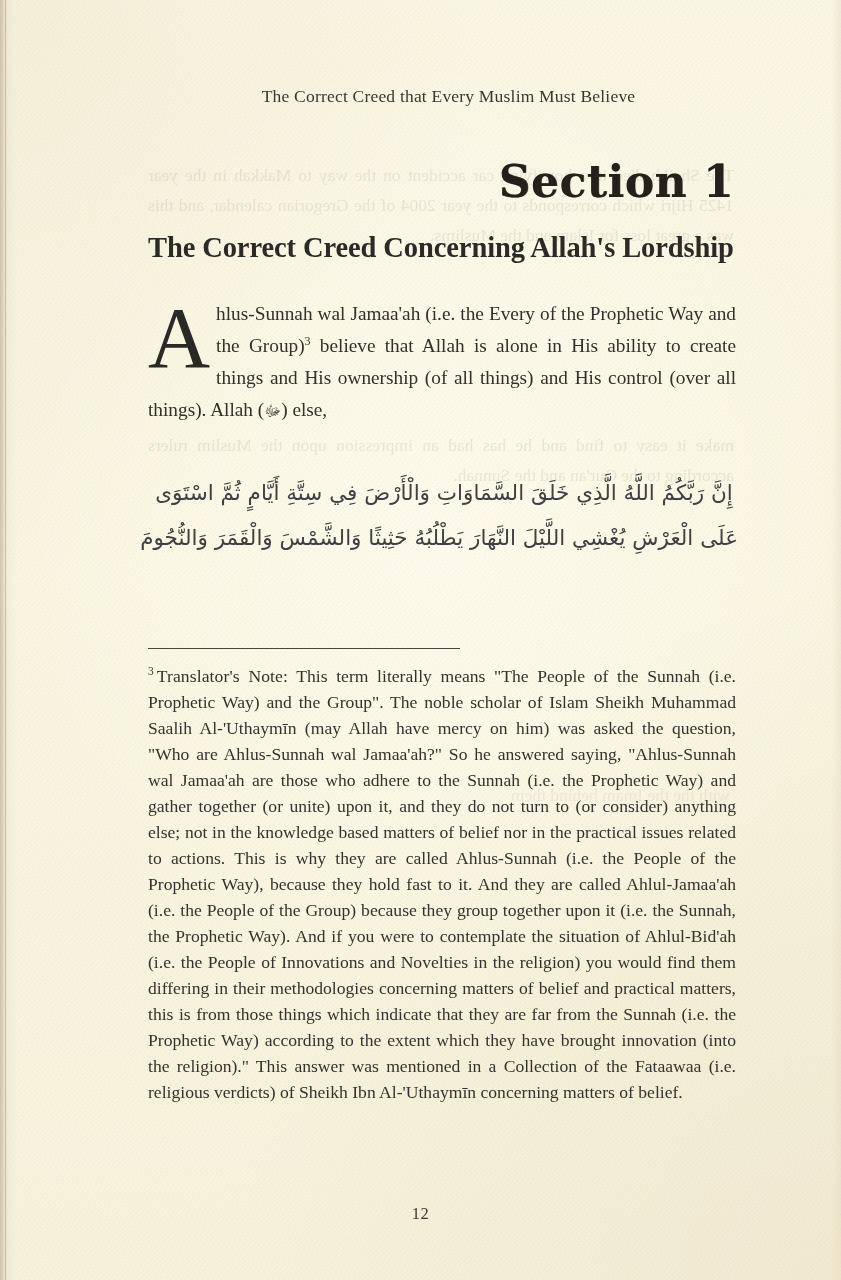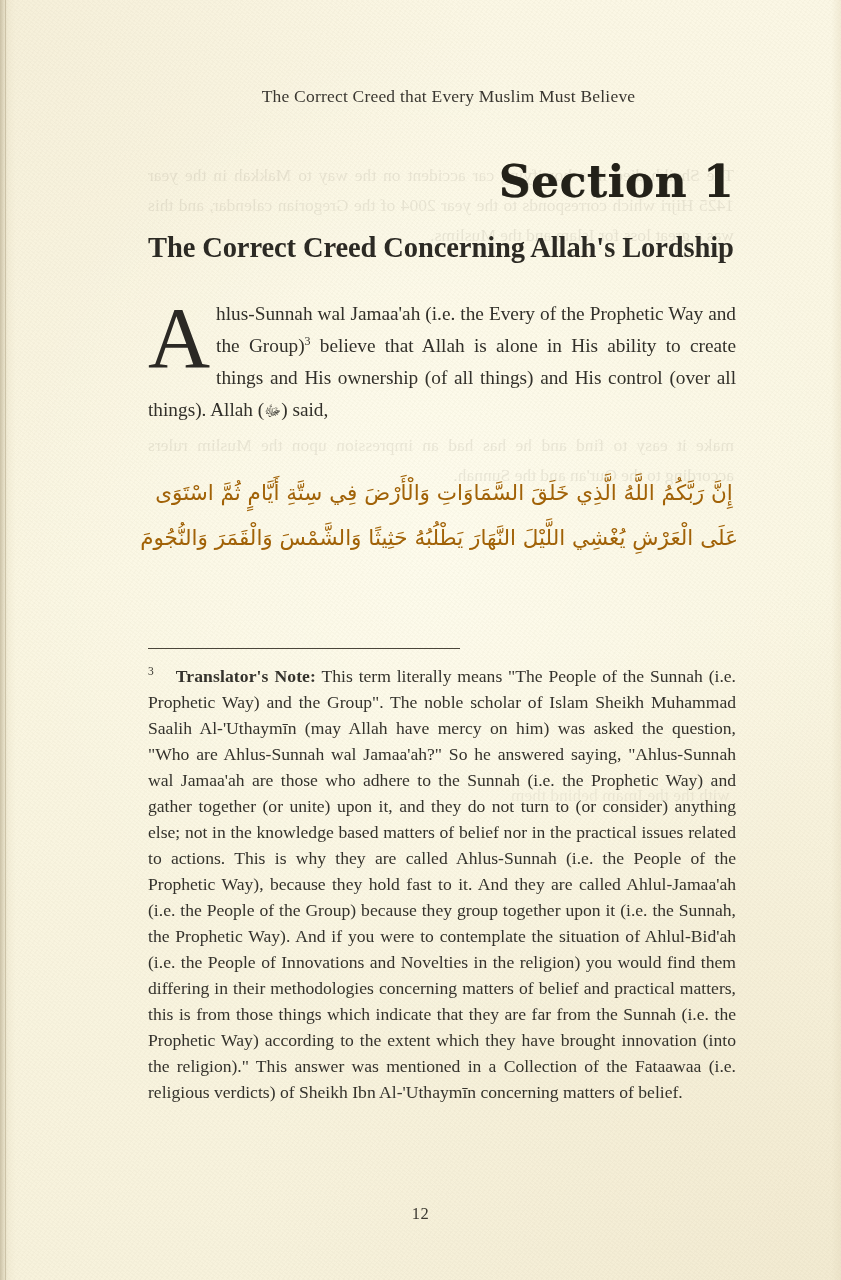--- a/index.html
+++ b/index.html
@@ -157,21 +157,21 @@
 
   
   .arabic-block {
     position: absolute;
     top: 470px;
     left: 150px;
     width: 588px;
     direction: rtl;
     text-align: center;
     font-family: "DejaVu Sans", sans-serif;
-    color: #a16207;
+    color: #404040;
   }
   .arabic-line {
     font-size: 21.5px;
     line-height: 45px;
     white-space: nowrap;
     letter-spacing: .2px;
   }
 
   
   .fn-rule {
@@ -194,23 +194,22 @@
     color: #34322c;
     hyphens: none;
   }
   .footnote .marker {
     font-size: 11.5px;
     vertical-align: super;
     line-height: 0;
     margin-right: 3px;
   }
   .footnote .lead {
-    font-weight: 700;
+    font-weight: 400;
     letter-spacing: .1px;
-    margin-left: 19px;
   }
 
   
   .folio {
     position: absolute;
     top: 1194px;
     left: 0;
     width: 100%;
     text-align: center;
     font-size: 16.5px;
@@ -235,21 +234,21 @@
   <div class="gutter-line"></div>
   <div class="edge-right"></div>
 
   <div class="running-head">The Correct Creed that Every Muslim Must Believe</div>
 
   <div class="section-label">Section 1</div>
 
   <div class="chapter-title">The Correct Creed Concerning Allah's Lordship</div>
 
   <div class="body-block">
-    <span class="dropcap">A</span><span>hlus-Sunnah wal Jamaa'ah (i.e. the Every of the Prophetic Way and the Group)</span><span class="fn-ref">3</span><span> believe that Allah is alone in His ability to create things and His ownership (of all things) and His control (over all things). Allah (</span><span class="honorific">ﷻ</span><span>) said,</span>
+    <span class="dropcap">A</span><span>hlus-Sunnah wal Jamaa'ah (i.e. the Every of the Prophetic Way and the Group)</span><span class="fn-ref">3</span><span> believe that Allah is alone in His ability to create things and His ownership (of all things) and His control (over all things). Allah (</span><span class="honorific">ﷻ</span><span>) else,</span>
   </div>
 
   <div class="arabic-block">
     <div class="arabic-line">إِنَّ رَبَّكُمُ اللَّهُ الَّذِي خَلَقَ السَّمَاوَاتِ وَالْأَرْضَ فِي سِتَّةِ أَيَّامٍ ثُمَّ اسْتَوَى</div>
     <div class="arabic-line">عَلَى الْعَرْشِ يُغْشِي اللَّيْلَ النَّهَارَ يَطْلُبُهُ حَثِيثًا وَالشَّمْسَ وَالْقَمَرَ وَالنُّجُومَ</div>
   </div>
 
   <div class="fn-rule"></div>
 
   <div class="footnote">

